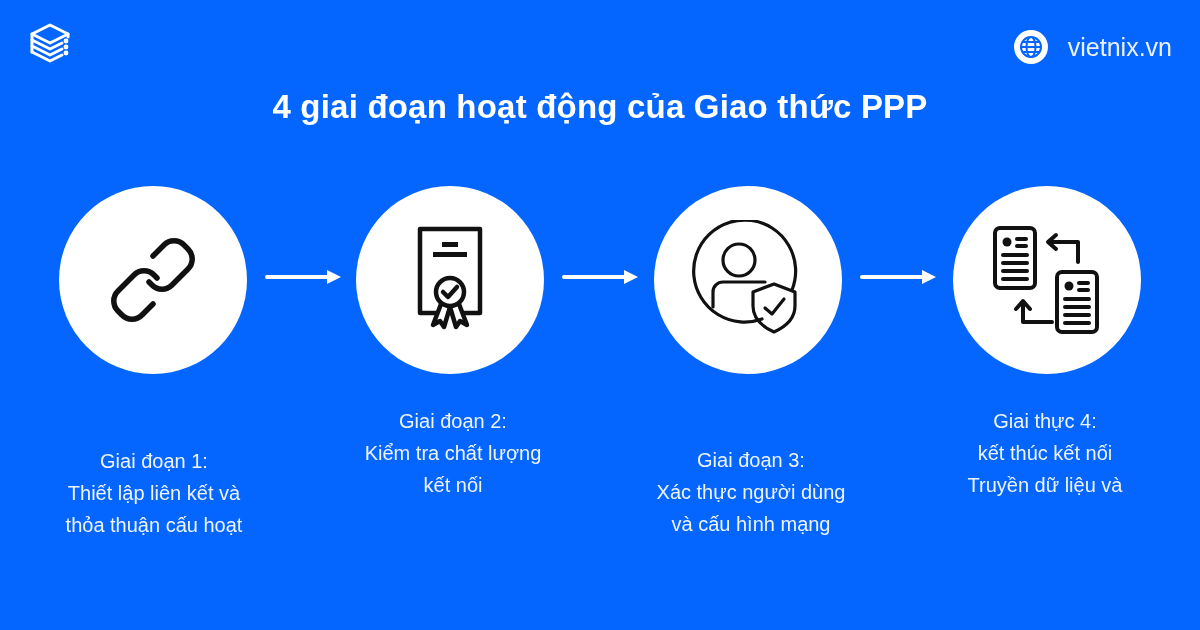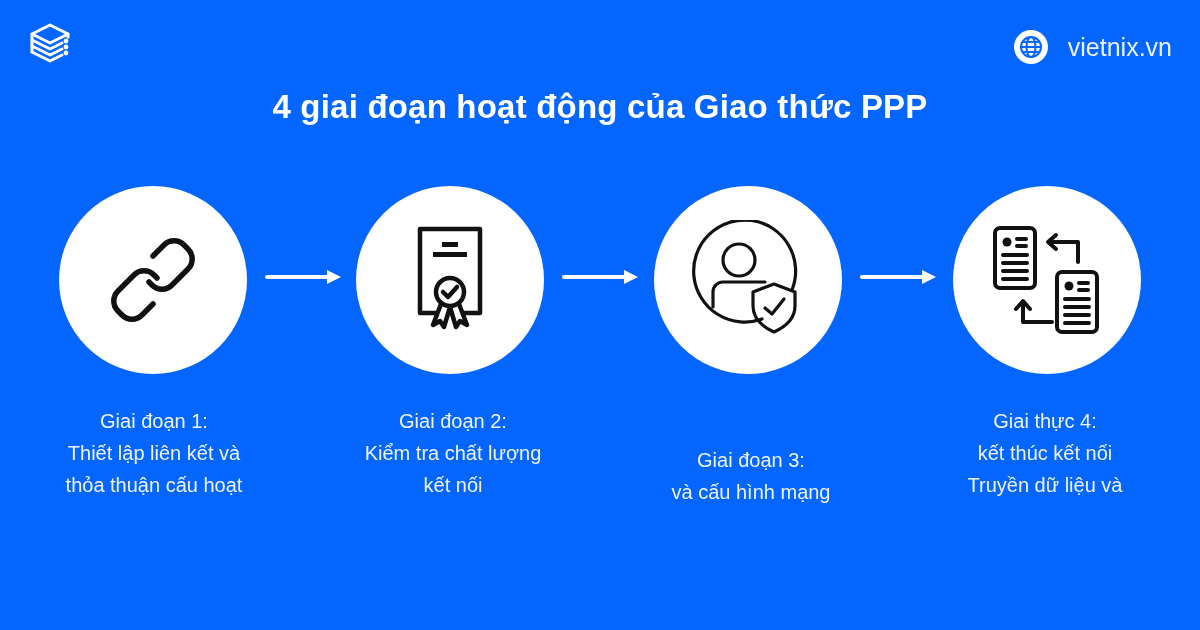--- a/index.html
+++ b/index.html
@@ -94,21 +94,21 @@
       <g fill="none" stroke="#111111" stroke-width="5.5" stroke-linecap="round" stroke-linejoin="round">
         <path d="M50 26 L61 15 a14 14 0 0 1 20 0 l4 4 a14 14 0 0 1 0 20 L69 55 a14 14 0 0 1 -20 0 l-3 -3"></path>
         <path d="M50 74 L39 85 a14 14 0 0 1 -20 0 l-4 -4 a14 14 0 0 1 0 -20 L31 45 a14 14 0 0 1 20 0 l3 3"></path>
       </g>
     </svg>
   </div>
   <svg class="arrow" style="left:265px;" viewBox="0 0 78 16">
     <line x1="2" y1="8" x2="64" y2="8" stroke="#ffffff" stroke-width="4" stroke-linecap="round"></line>
     <path d="M62 1 L76 8 L62 15 Z" fill="#ffffff"></path>
   </svg>
-  <div class="caption" style="left:24px;">
+  <div class="caption" style="left:24px;margin-top:40px;">
     <span>Giai đoạn 1:</span>
     <span>Thiết lập liên kết và</span>
     <span>thỏa thuận cấu hoạt</span>
   </div>
 
   <div class="circle" style="left:356px;">
     <svg width="100" height="110" viewBox="0 0 100 110">
       <g fill="none" stroke="#111111" stroke-width="4.5" stroke-linejoin="round">
         <path d="M38 88 L20 88 L20 4 L80 4 L80 88 L62 88"></path>
         <circle cx="50" cy="67" r="14"></circle>
@@ -142,20 +142,21 @@
         <path d="M77 88 L84 94 L96 79"></path>
       </g>
     </svg>
   </div>
   <svg class="arrow" style="left:860px;" viewBox="0 0 78 16">
     <line x1="2" y1="8" x2="64" y2="8" stroke="#ffffff" stroke-width="4" stroke-linecap="round"></line>
     <path d="M62 1 L76 8 L62 15 Z" fill="#ffffff"></path>
   </svg>
   <div class="caption" style="left:621px;margin-top:39px;">
     <span>Giai đoạn 3:</span>
+    <span>Xác thực người dùng</span>
     <span>và cấu hình mạng</span>
   </div>
 
   <div class="circle" style="left:953px;">
     <svg width="120" height="120" viewBox="0 0 120 120">
       <g fill="none" stroke="#111111" stroke-width="4" stroke-linejoin="round" stroke-linecap="round">
         <rect x="8" y="8" width="40" height="60" rx="5"></rect>
         <rect x="70" y="52" width="40" height="60" rx="5"></rect>
         <path d="M91 42 L91 22 L62 22"></path>
         <path d="M69 15 L61 22 L69 29"></path>

